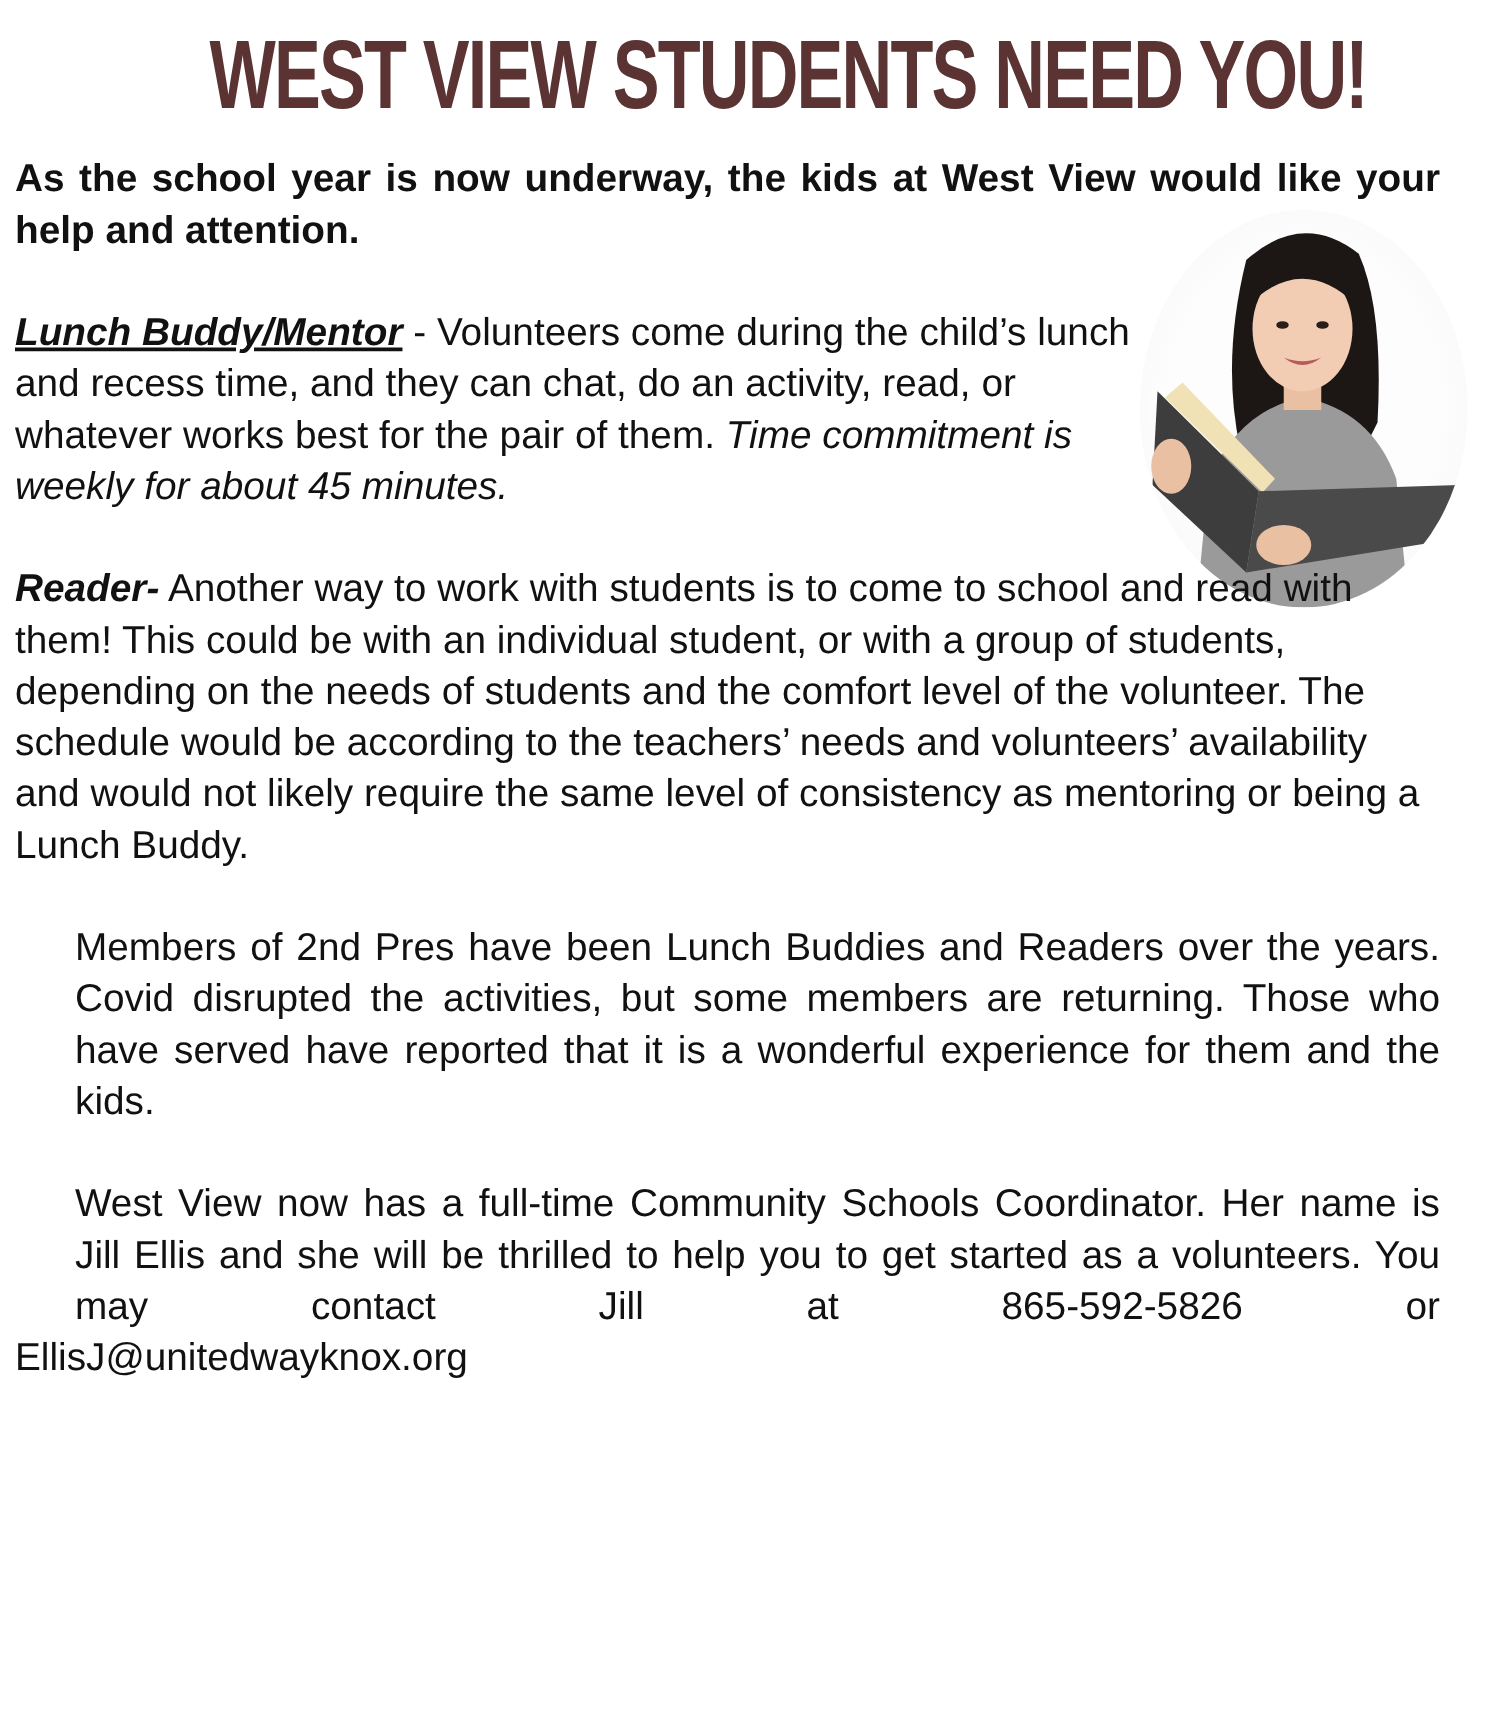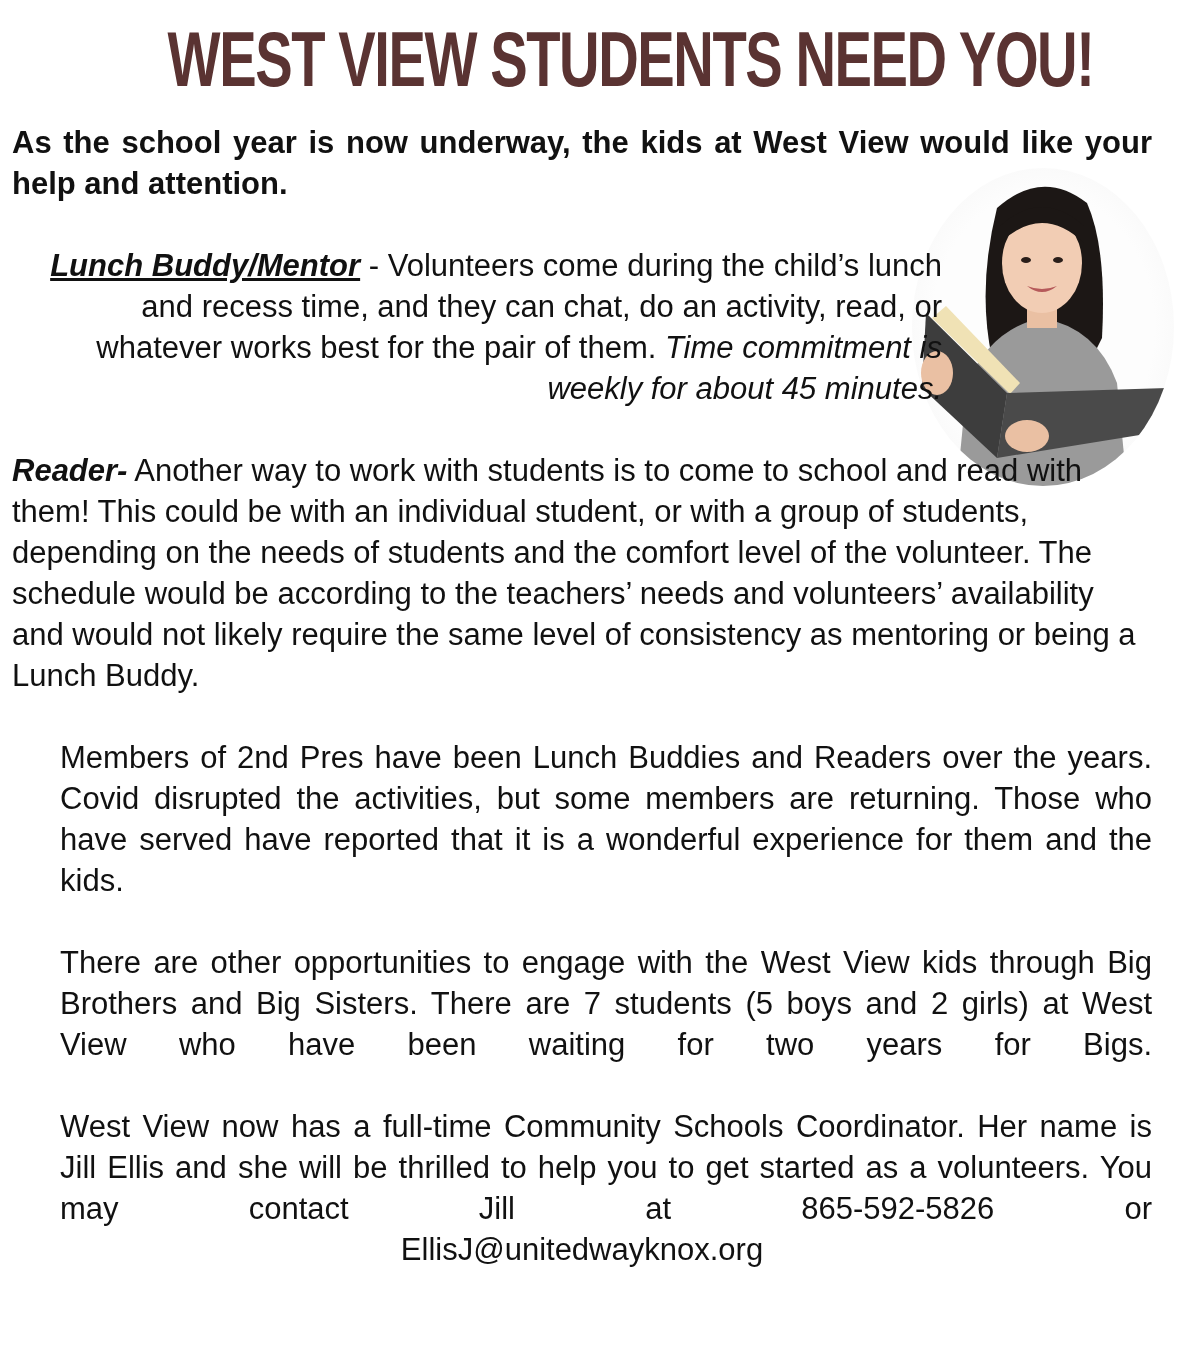--- a/index.html
+++ b/index.html
@@ -2,21 +2,21 @@
 <html><head>
   <meta charset="utf-8">
   <style>
     html, body { margin: 0; padding: 0; background: #ffffff; }
     body { width: 1197px; height: 1369px; position: relative; overflow: hidden; font-family: "Liberation Sans", sans-serif; color: #111111; }
     .title { position: absolute; left: 0; top: 14px; width: 1197px; text-align: center; font-family: "Liberation Sans", sans-serif; font-weight: bold; font-size: 78px; line-height: 90px; color: #5a3332; letter-spacing: -2px; transform: scaleX(0.72); transform-origin: center; white-space: nowrap; }
     .content { position: absolute; left: 12px; top: 122px; width: 1140px; font-size: 31px; line-height: 41px; }
     .lead { font-weight: bold; margin: 0; text-align: justify; }
     .subhead { font-weight: bold; margin: 41px 0 0 0; }
     p { margin: 41px 0 0 0; }
-    .narrow { width: 930px; text-align: right; }
+    .narrow { width: 930px; }
     .just { text-align: justify; text-align-last: justify; margin-left: 48px; }
     .term { font-weight: bold; font-style: italic; }
     .term-u { text-decoration: underline; }
     .ital { font-style: italic; }
     .photo { position: absolute; left: 912px; top: 168px; width: 262px; height: 318px; border-radius: 50%; background: radial-gradient(ellipse at 50% 50%, #fdfdfd 60%, #f3f3f3 100%); overflow: hidden; }
     .photo svg { width: 100%; height: 100%; display: block; }
   </style>
 </head>
 <body>
 
@@ -53,17 +53,16 @@
 
 <div class="content">
   <p class="lead">As the school year is now underway, the kids at West View would like your help and attention.</p>
 
   <p class="narrow"><span class="term term-u">Lunch Buddy/Mentor</span><span> - Volunteers come during the child’s lunch and recess time, and they can chat, do an activity, read, or whatever works best for the pair of them. </span><span class="ital">Time commitment is weekly for about 45 minutes.</span></p>
 
   <p><span class="term">Reader-</span><span> Another way to work with students is to come to school and read with them! This could be with an individual student, or with a group of students, depending on the needs of students and the comfort level of the volunteer. The schedule would be according to the teachers’ needs and volunteers’ availability and would not likely require the same level of consistency as mentoring or being a Lunch Buddy.</span></p>
 
   <p class="just"><span>Members of 2nd Pres have been Lunch Buddies and Readers over the years. Covid disrupted the activities, but some members are returning. Those who have served have reported that it is a wonderful experience for them and the kids.</span></p>
 
-  <p class="just"><span>There are other opportunities to engage with the West View kids through Big Brothers and Big Sisters. There are 7 students (5 boys and 2 girls) at West View who have been waiting for two years for Bigs.</span></p>
 
   <p class="just"><span>West View now has a full-time Community Schools Coordinator. Her name is Jill Ellis and she will be thrilled to help you to get started as a volunteers. You may contact Jill at 865-592-5826 or</span></p>
-  <div style="margin-top:0;text-align:center;">EllisJ@unitedwayknox.org</div>
+  <div style="margin-top:0;">EllisJ@unitedwayknox.org</div>
 </div>
 
 </body></html>

